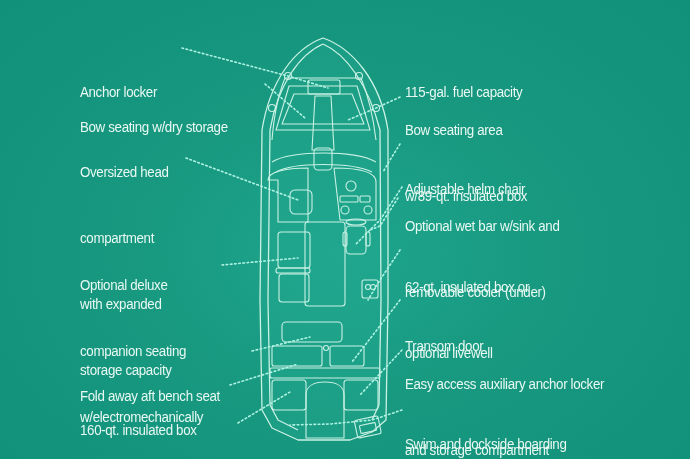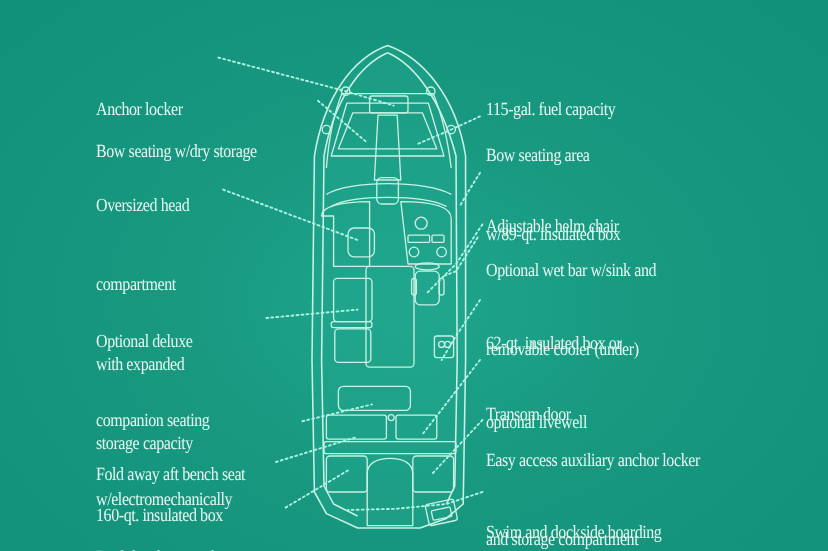--- a/index.html
+++ b/index.html
@@ -1,20 +1,20 @@
 <!DOCTYPE html>
 <html><head>
 <meta charset="utf-8">
 <style>
   html, body { margin: 0; padding: 0; }
   body { width: 690px; height: 459px; overflow: hidden; background: #15967f; }
   .canvas {
     position: relative; width: 690px; height: 459px;
     background: radial-gradient(ellipse at 50% 55%, #1fa58d 0%, #17987f 45%, #11907a 100%);
-    font-family: Liberation Serif, serif;
+    font-family: Liberation Sans, sans-serif;
     color: #e8f8f2;
   }
   .label {
     position: absolute;
     font-size: 15.5px;
     line-height: 22px;
     letter-spacing: -0.4px;
     transform: scaleX(0.86);
     transform-origin: left top;
     white-space: pre;

